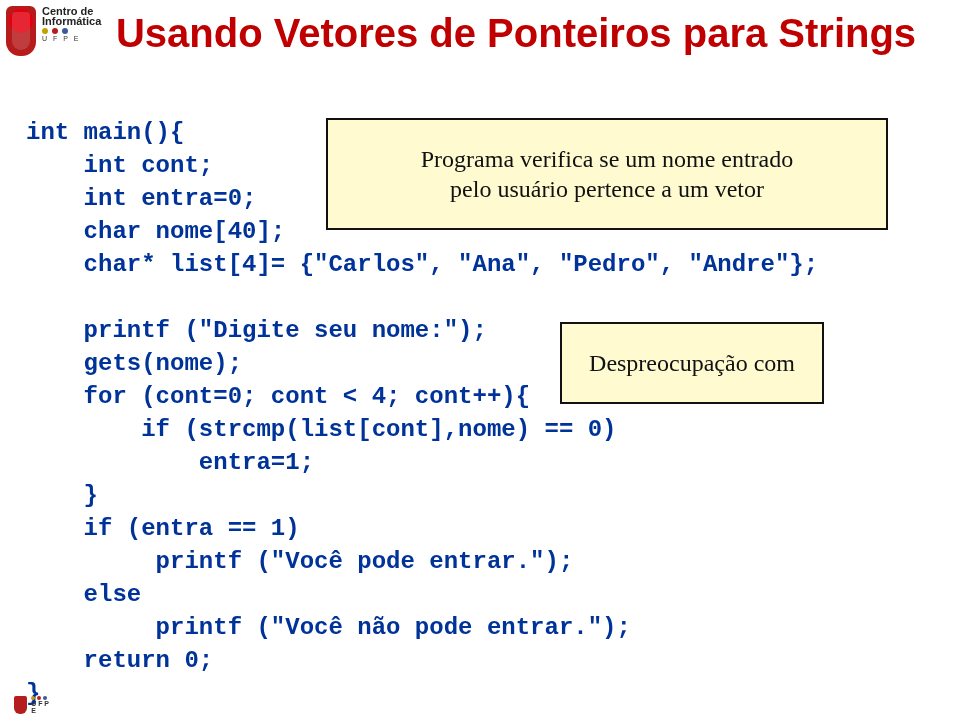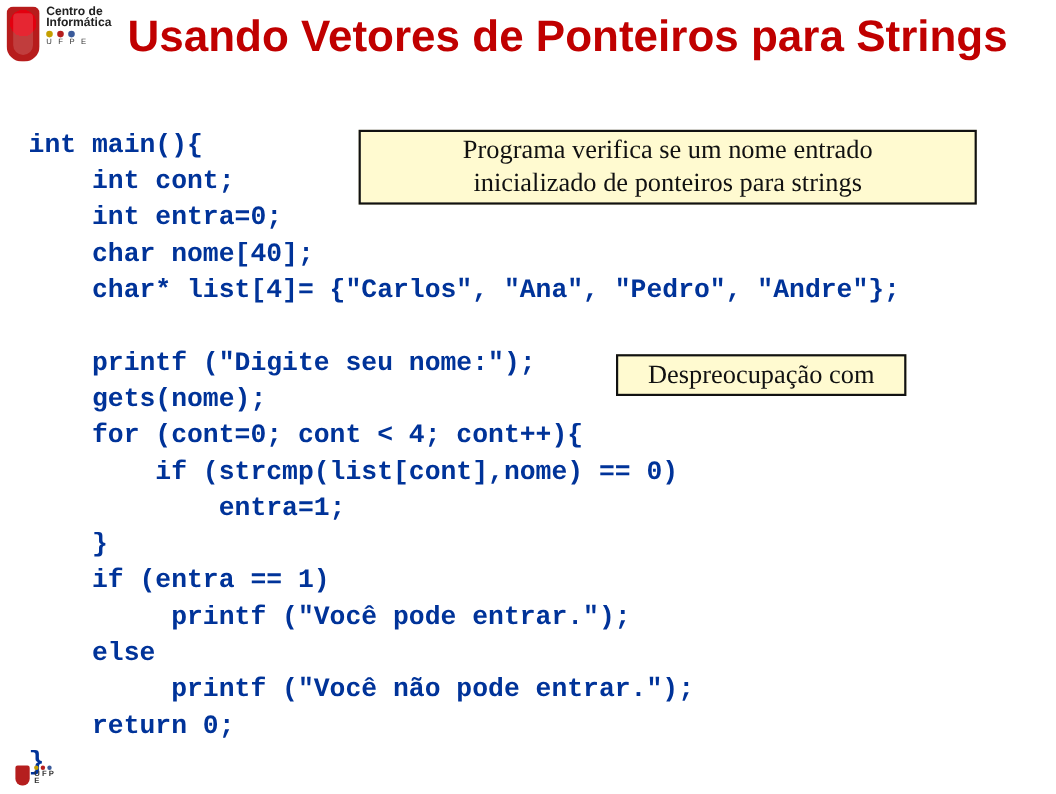--- a/index.html
+++ b/index.html
@@ -84,21 +84,21 @@
     font-size: 24px;
     line-height: 33px;
     font-weight: bold;
     color: #003399;
     white-space: pre;
   }
   .callout {
     position: absolute;
     background: #fffad0;
     border: 2px solid #111;
-    padding: 2px 14px;
+    padding: 24px 14px;
     font-family: "Comic Sans MS", "Segoe Script", cursive;
     font-size: 24px;
     line-height: 30px;
     color: #111;
     text-align: center;
   }
   .callout-top {
     top: 118px;
     left: 326px;
     width: 562px;
@@ -144,21 +144,21 @@
 <span>    }</span>
 <span>    if (entra == 1)</span>
 <span>         printf ("Você pode entrar.");</span>
 <span>    else</span>
 <span>         printf ("Você não pode entrar.");</span>
 <span>    return 0;</span>
 <span>}</span></div>
 
 <div class="callout callout-top">
   <div>Programa verifica se um nome entrado</div>
-  <div>inicializado de ponteiros para strings</div>
+  <div>pelo usuário pertence a um vetor</div>
 </div>
 
 <div class="callout callout-right">
   <div>Despreocupação com</div>
 </div>
 
 <div class="logo-bottom">
   <div class="mini-shield"></div>
   <div class="mini-letters">
     <div class="dots" style="gap:2px;">

